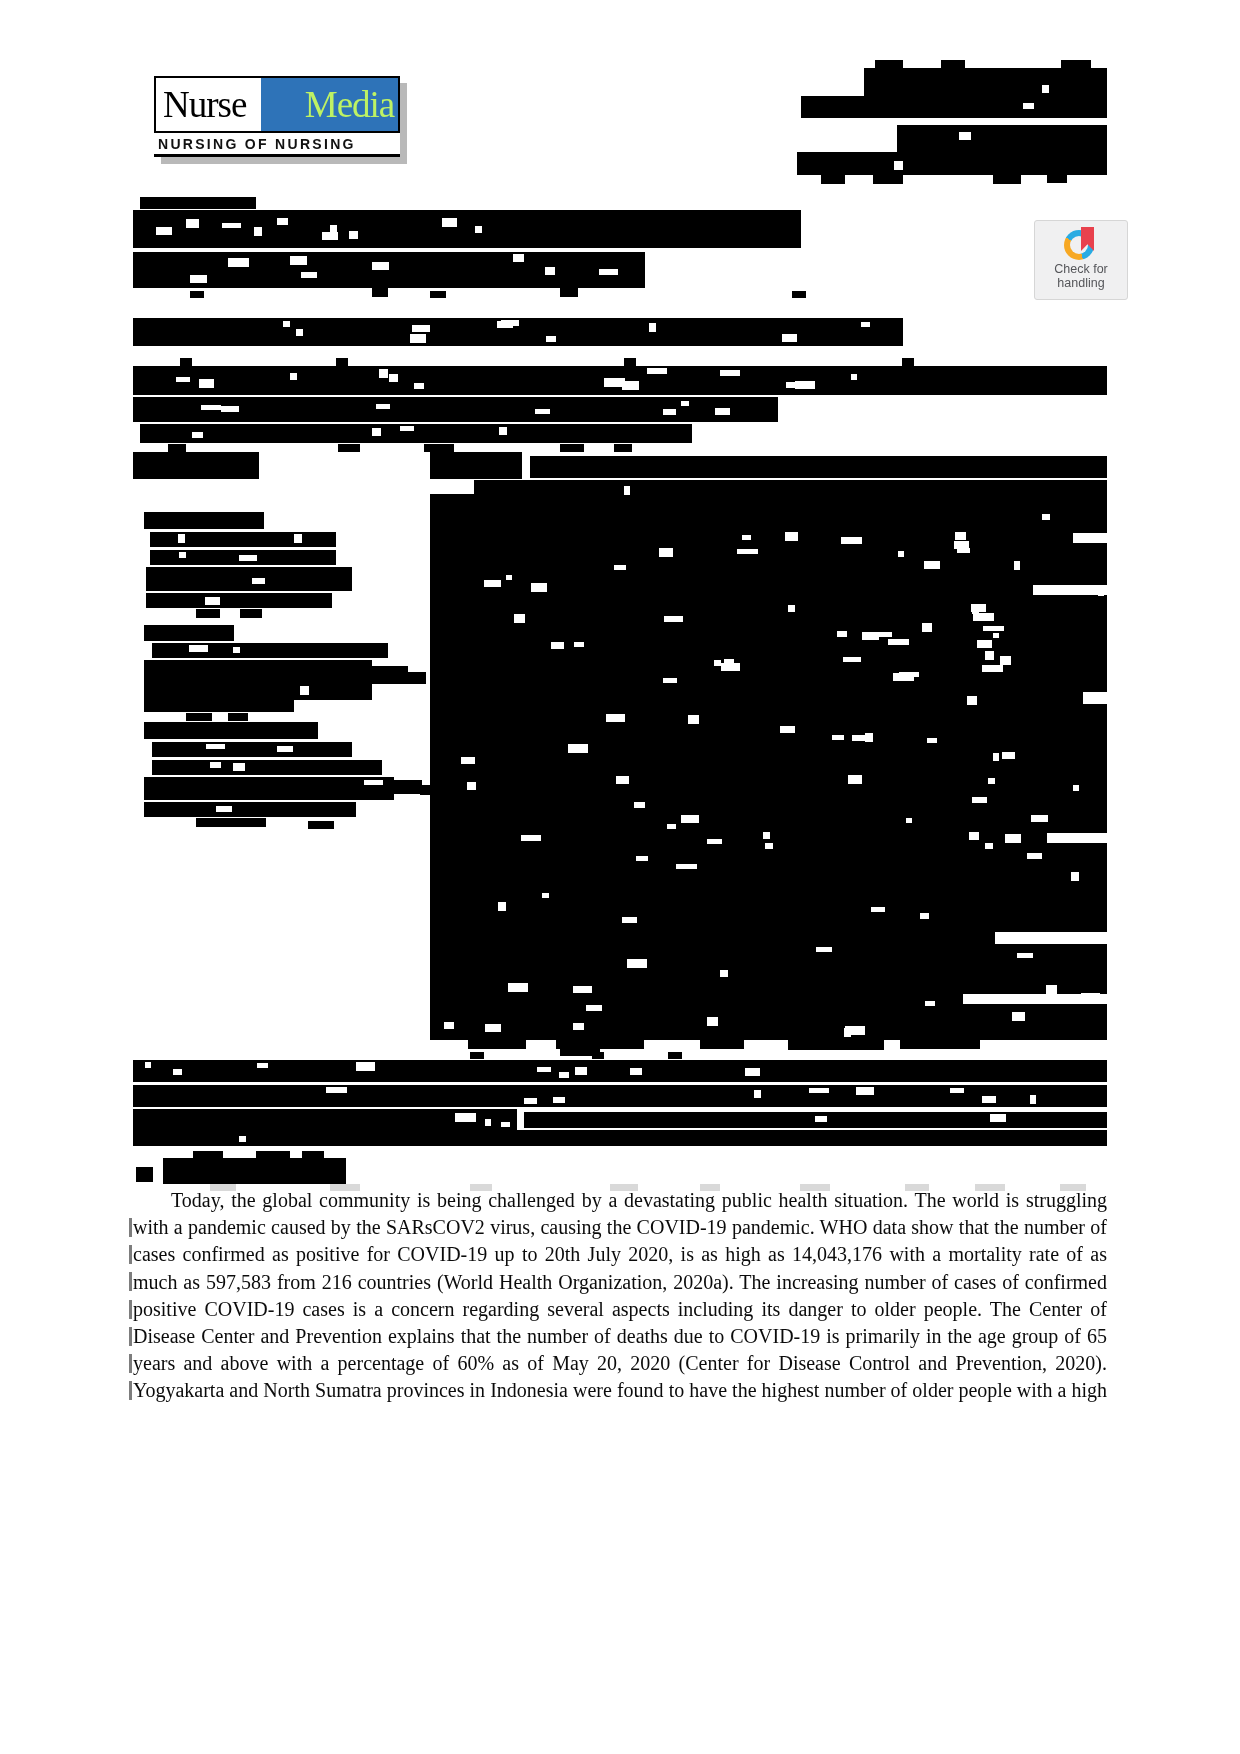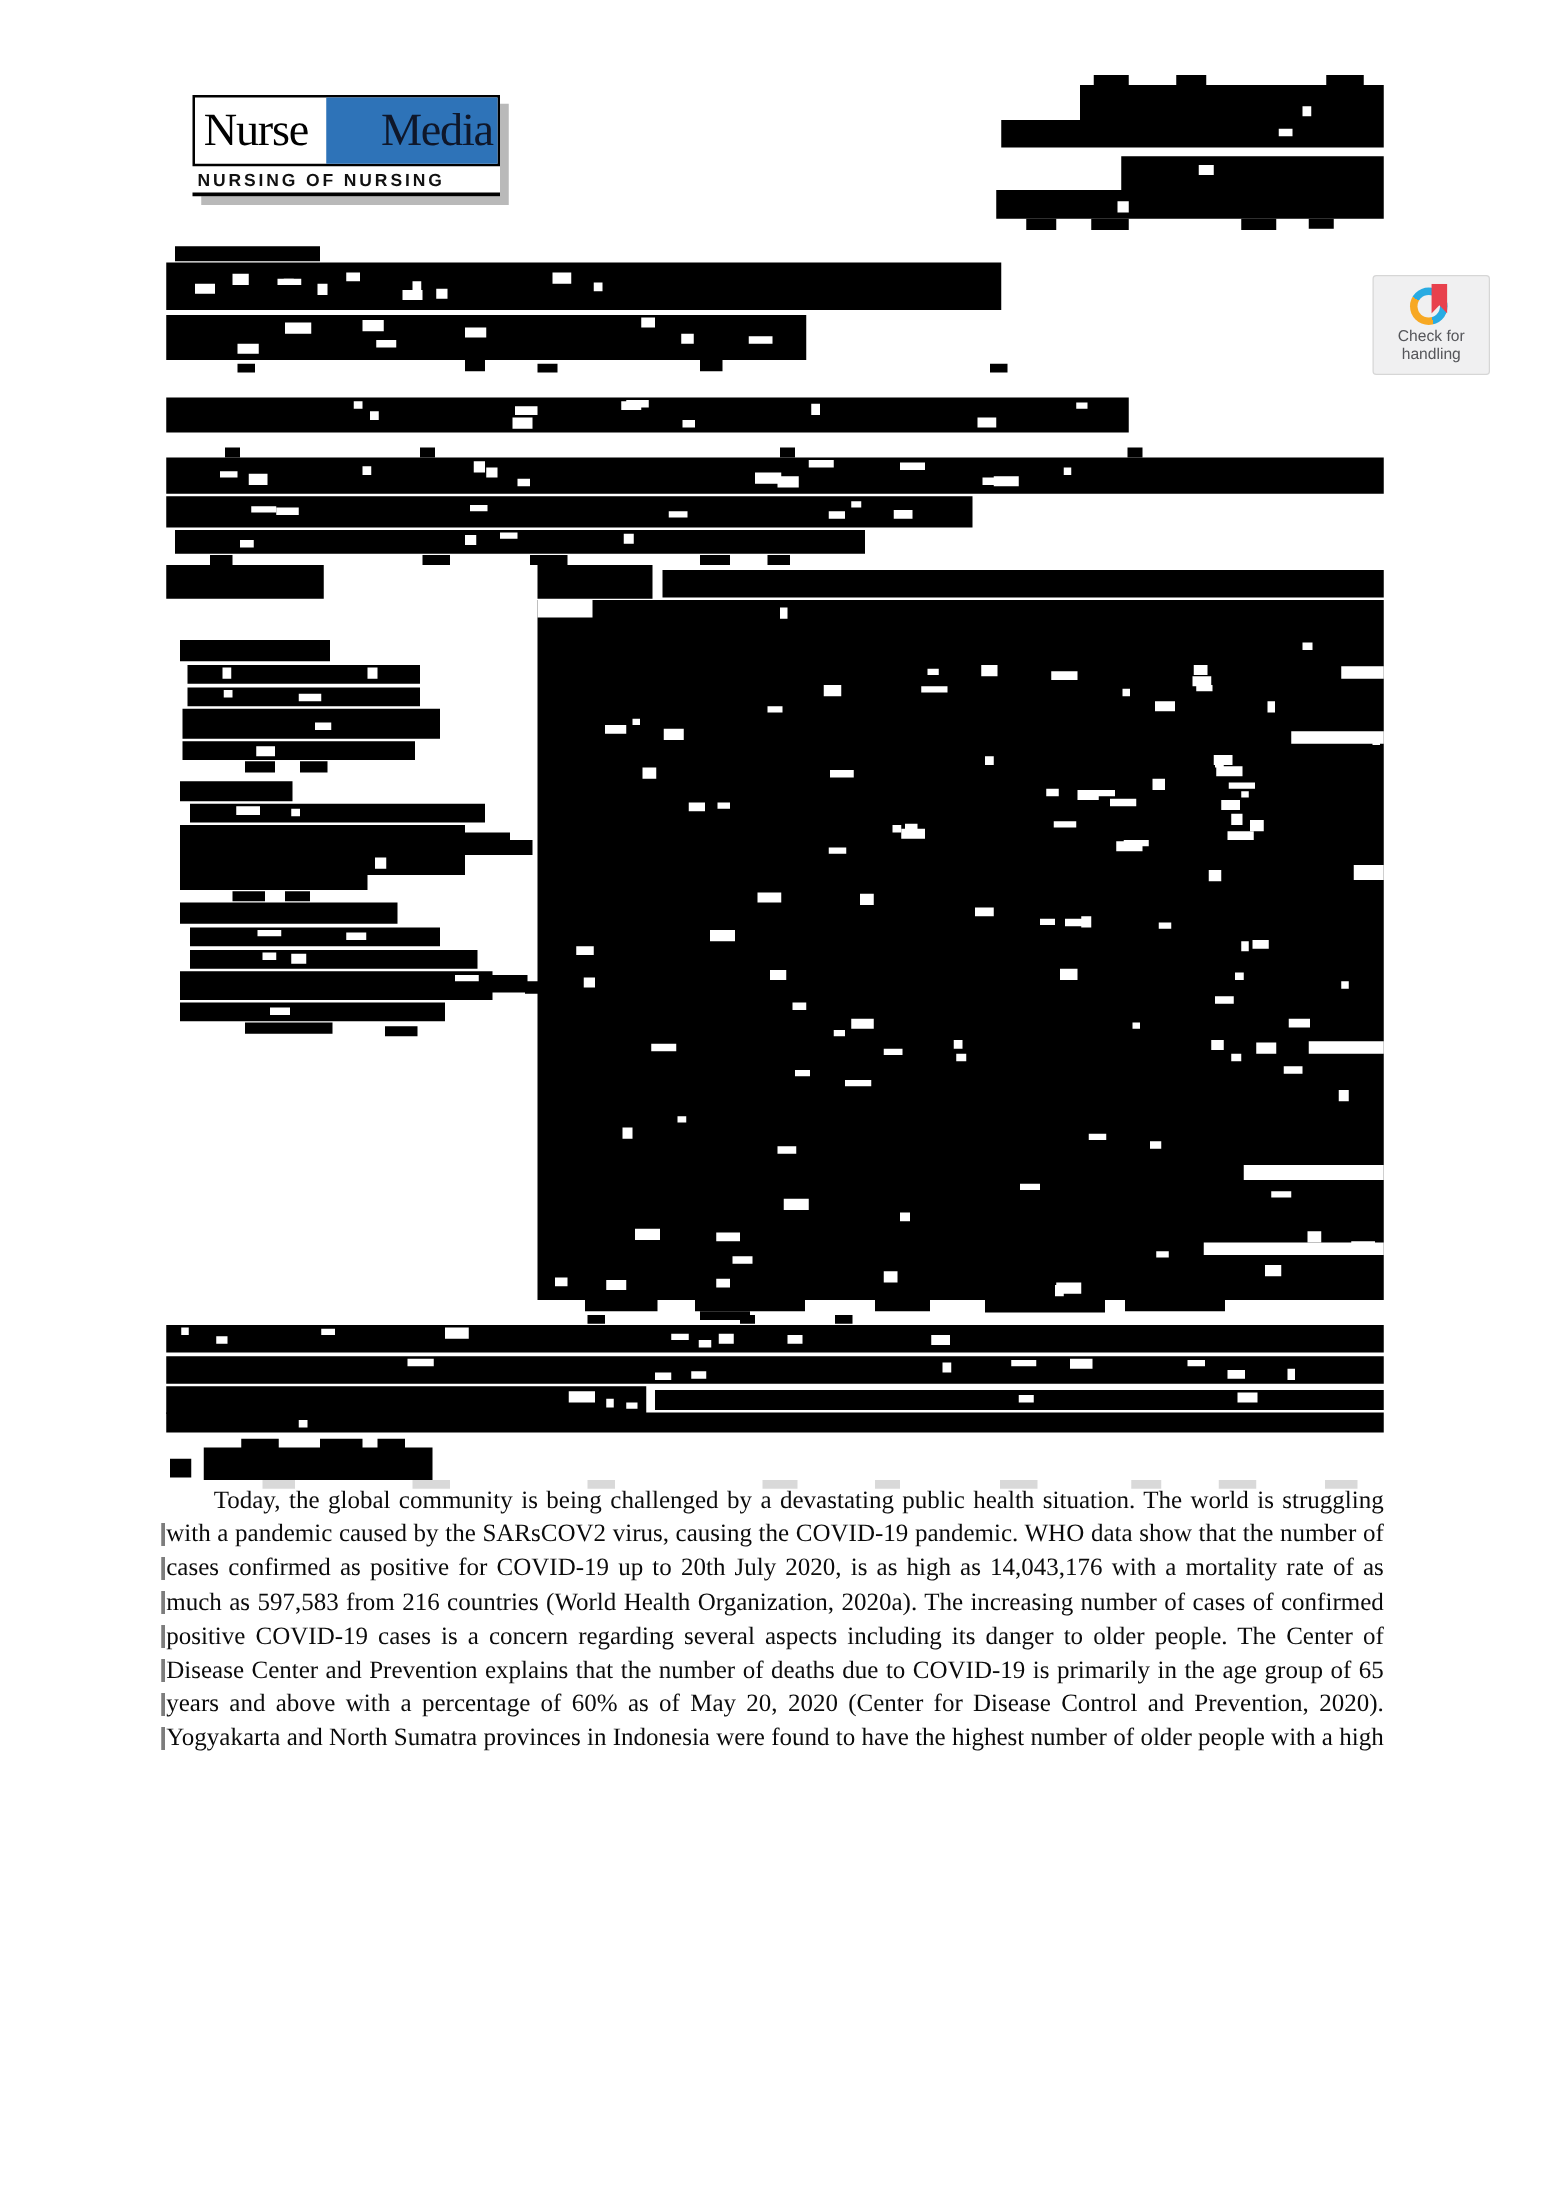--- a/index.html
+++ b/index.html
@@ -6,28 +6,28 @@
   .page{position:relative;width:1240px;height:1402px;background:#fff;overflow:hidden;margin:0 auto;
         font-family:"Liberation Serif",serif;}
   .red{position:absolute;background:#000;}
 
   
   .logo{position:absolute;left:154px;top:76px;width:246px;background:#fff;
         box-shadow:7px 7px 0 0 #b9b9b9;}
   .logo-row{display:flex;align-items:stretch;border:2px solid #000;height:57px;box-sizing:border-box;}
   .logo-nurse{width:98px;font-family:"Liberation Serif",serif;font-size:37px;line-height:53px;
               color:#000;padding-left:7px;letter-spacing:-1px;}
-  .logo-media{flex:1;background:var(--media-bg,#2e73b8);color:#0f172a;font-family:"Liberation Serif",serif;
+  .logo-media{flex:1;background:var(--media-bg,#2e73b8);color:#bef264;font-family:"Liberation Serif",serif;
               font-size:37px;line-height:53px;text-align:center;letter-spacing:-1px;padding-left:40px;}
   .logo-sub{border-bottom:3px solid #000;font-family:"Liberation Sans",sans-serif;
             font-size:14px;font-weight:bold;letter-spacing:2.3px;color:#111;
             padding:3px 0 2px 4px;white-space:nowrap;}
 
   
-  .badge{position:absolute;left:1098px;top:220px;width:94px;height:80px;background:#f0f0f1;
+  .badge{position:absolute;left:1034px;top:220px;width:94px;height:80px;background:#f0f0f1;
          border:1px solid #d6d6d6;border-radius:3px;text-align:center;box-sizing:border-box;}
   .cm-logo{position:relative;width:36px;height:34px;margin:6px auto 1px;}
   .cm-ring{position:absolute;left:1px;top:3px;width:30px;height:30px;border-radius:50%;
            background:conic-gradient(var(--cm-blue,#29abe2) 0 165deg,
                       var(--cm-yellow,#f7a823) 165deg 300deg,
                       var(--cm-blue,#29abe2) 300deg 360deg);}
   .cm-ring::after{content:"";position:absolute;left:6px;top:6px;width:18px;height:18px;
                   background:#f0f0f1;border-radius:50%;}
   .cm-mark{position:absolute;left:18px;top:0;width:13px;height:24px;
            background:var(--cm-red,#e8414d);

